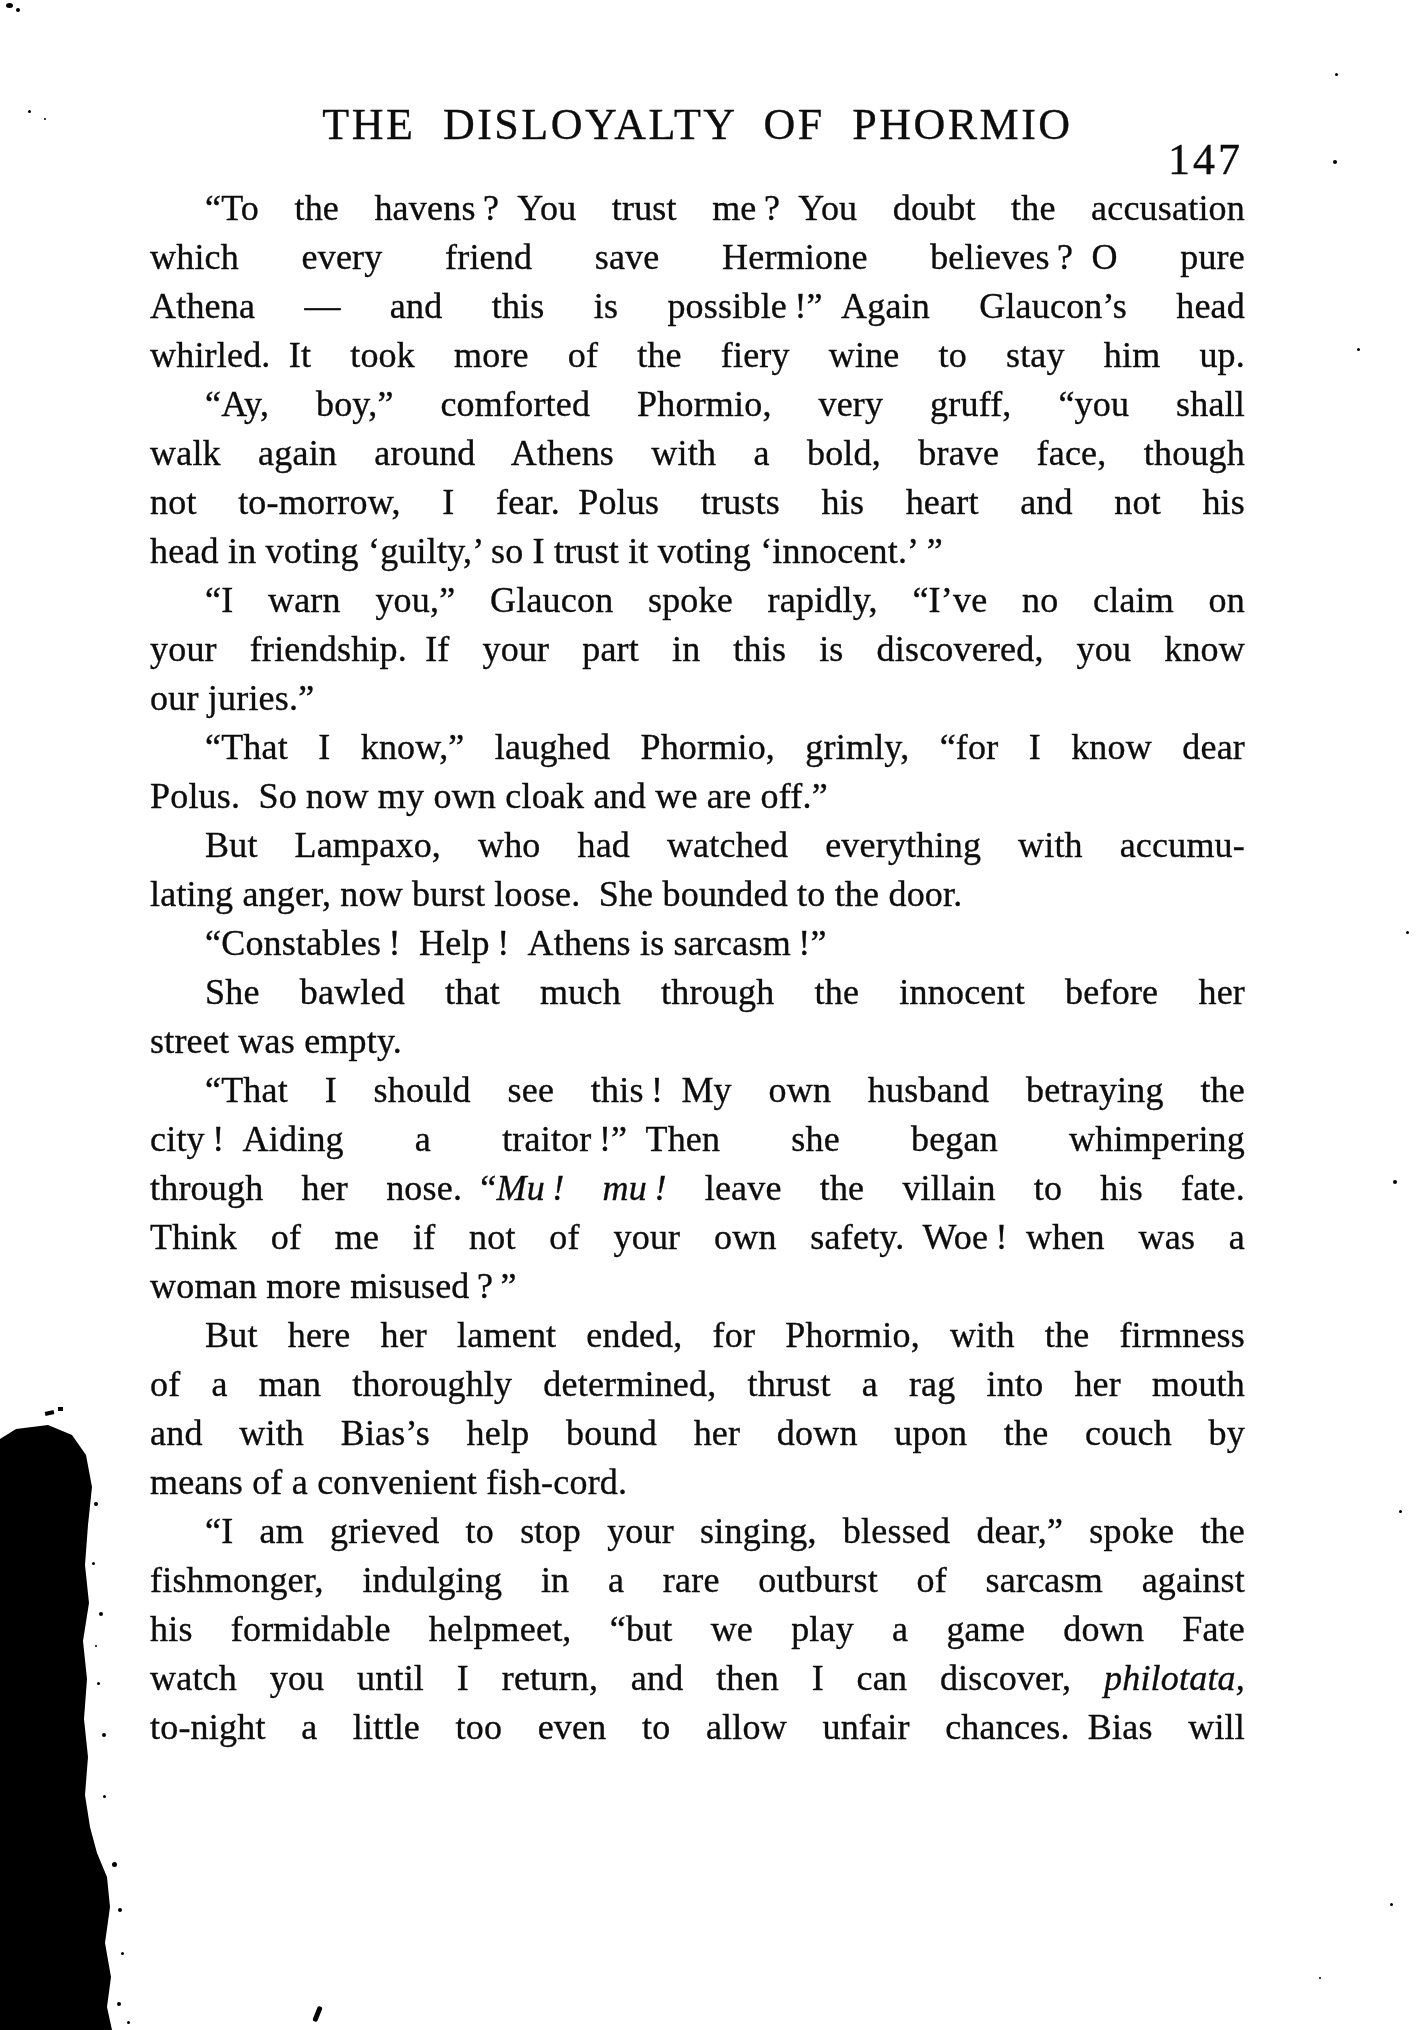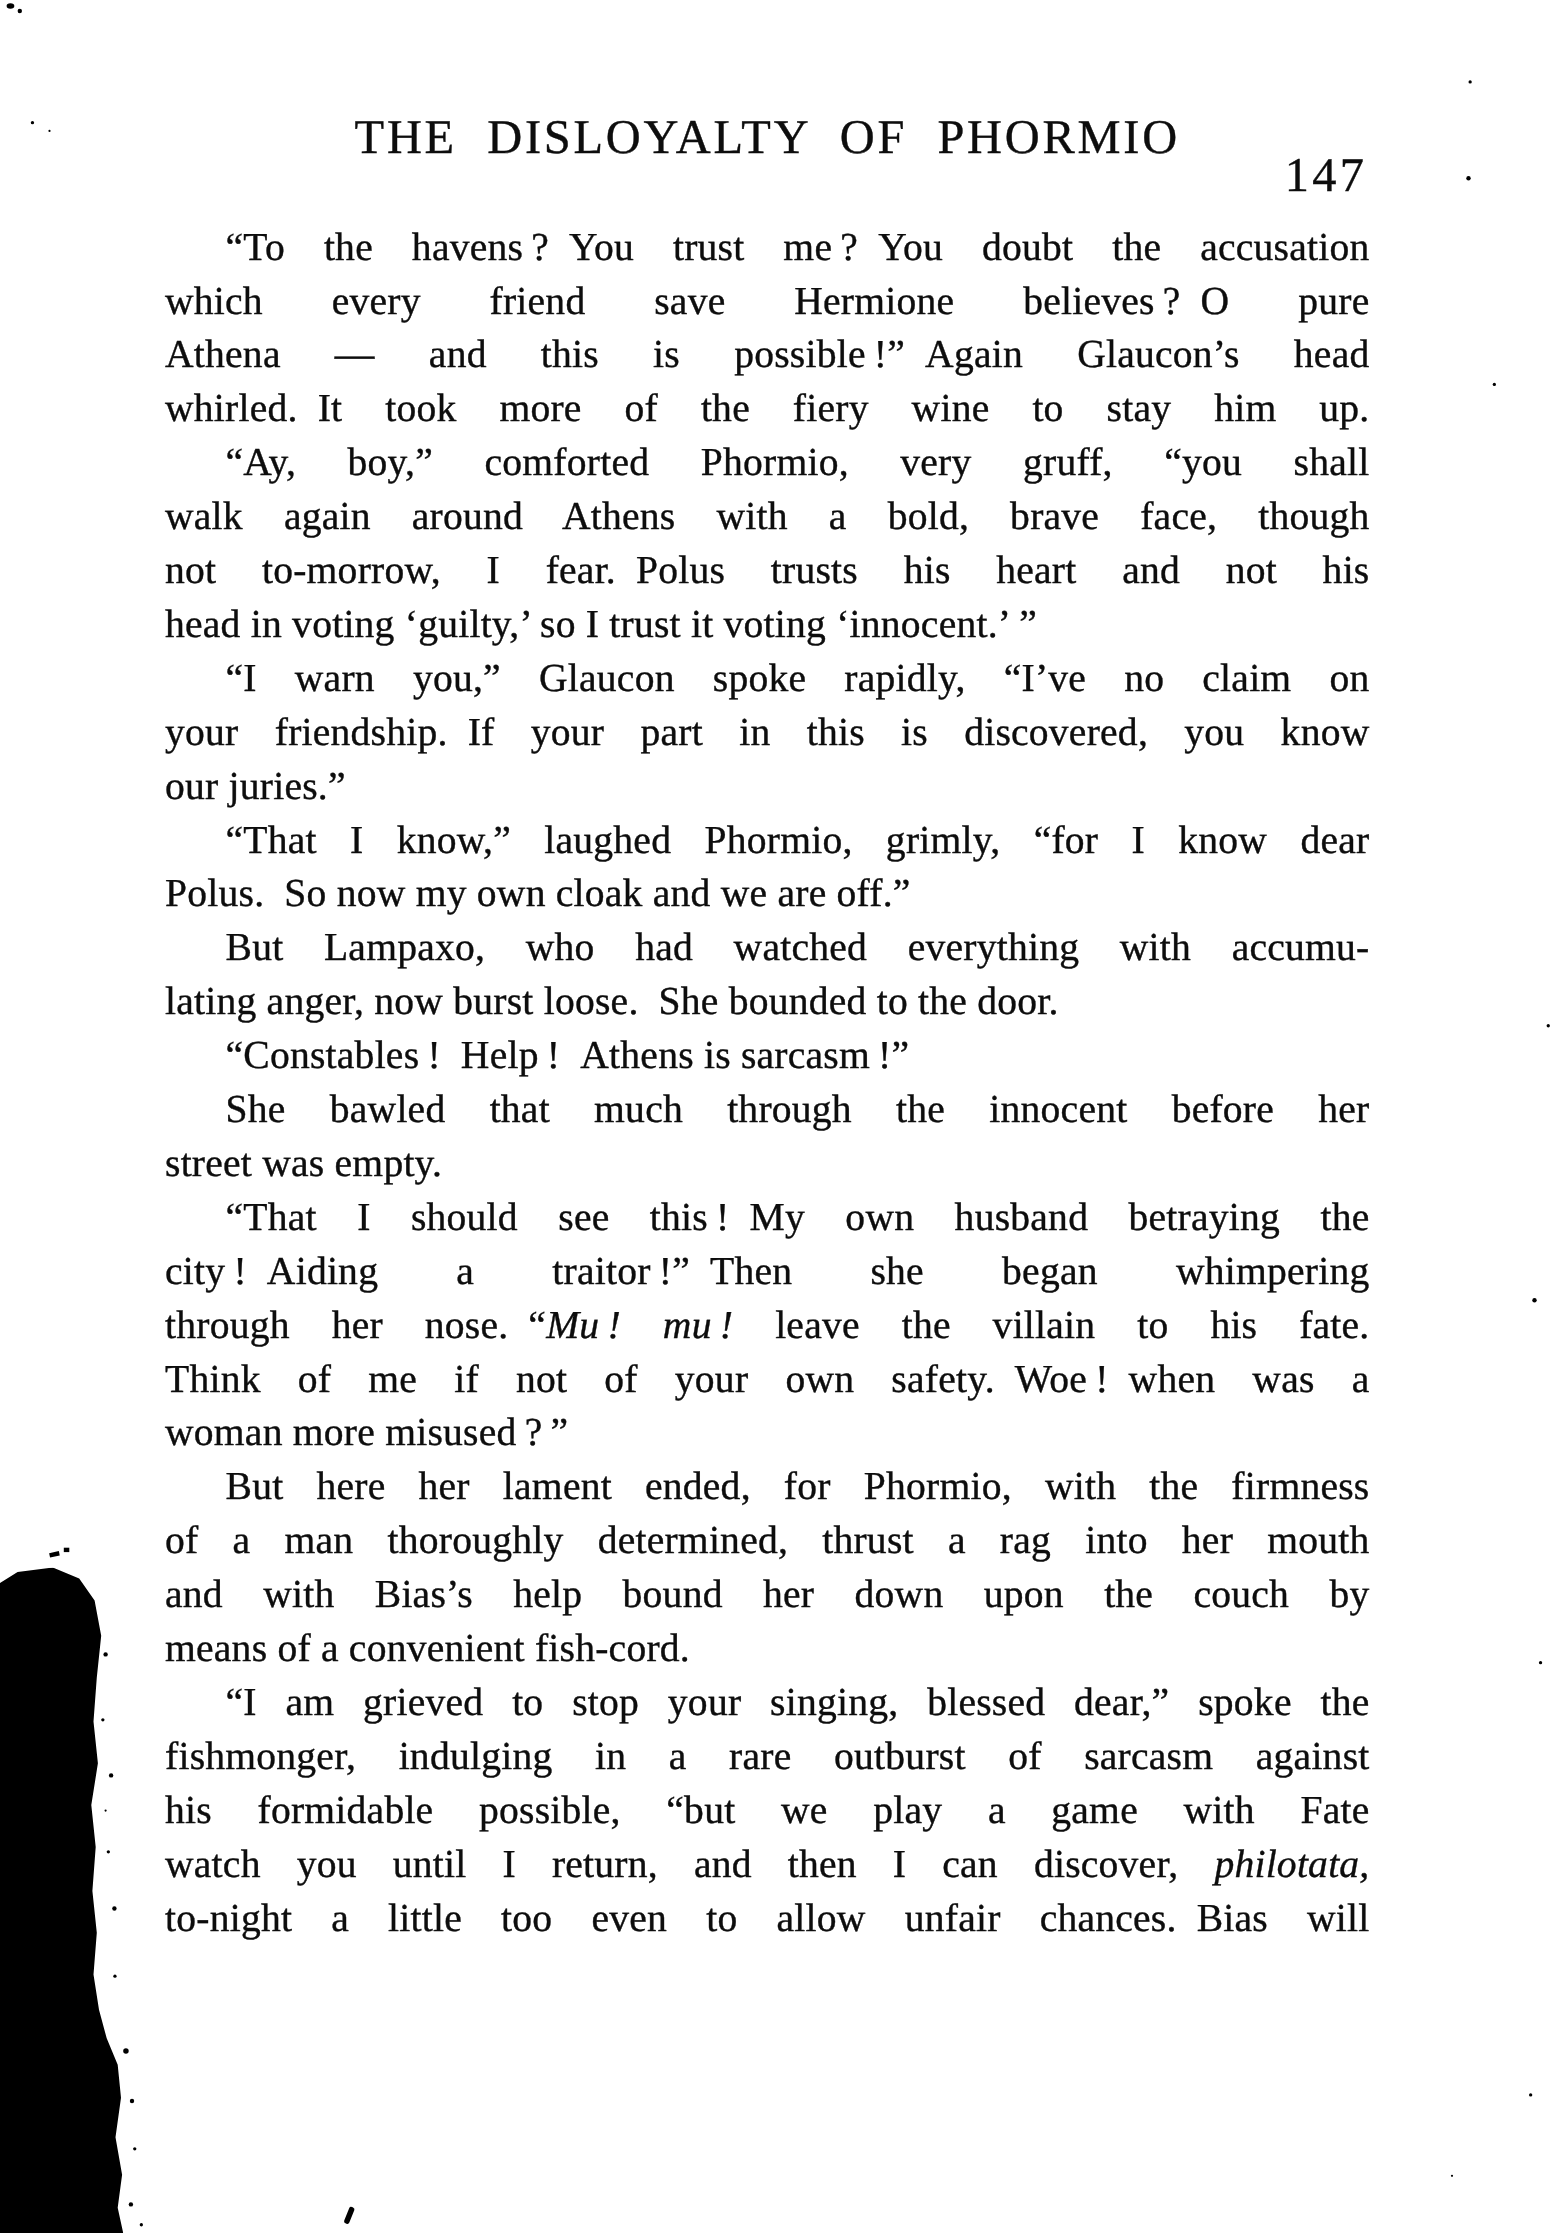--- a/index.html
+++ b/index.html
@@ -18,21 +18,21 @@
   }
   .rh-title{
     font-size:44px;line-height:46px;
     letter-spacing:2.5px;word-spacing:14px;
   }
   .rh-num{
     position:absolute;right:2px;top:0;
     font-size:44px;line-height:46px;letter-spacing:3px;margin-top:35px;
   }
   .text-block{
-    position:absolute;left:150px;top:200px;width:1095px;
+    position:absolute;left:150px;top:184px;width:1095px;
   }
   .line{
     height:49px;line-height:49px;font-size:36px;
     letter-spacing:0.2px;
   }
   .line.j{text-align:justify;text-align-last:justify;}
   .line.ind{text-indent:55px;}
   .it{font-style:italic;margin-top:12px;}
   
   .ink{position:absolute;background:#000;}
@@ -78,21 +78,21 @@
       <div class="line j"><span>city ! Aiding a traitor !” Then she began whimpering</span></div>
       <div class="line j"><span>through her nose. “</span><span class="it">Mu ! mu !</span><span> leave the villain to his fate.</span></div>
       <div class="line j"><span>Think of me if not of your own safety. Woe ! when was a</span></div>
       <div class="line"><span>woman more misused ? ”</span></div>
       <div class="line j ind"><span>But here her lament ended, for Phormio, with the firmness</span></div>
       <div class="line j"><span>of a man thoroughly determined, thrust a rag into her mouth</span></div>
       <div class="line j"><span>and with Bias’s help bound her down upon the couch by</span></div>
       <div class="line"><span>means of a convenient fish-cord.</span></div>
       <div class="line j ind"><span>“I am grieved to stop your singing, blessed dear,” spoke the</span></div>
       <div class="line j"><span>fishmonger, indulging in a rare outburst of sarcasm against</span></div>
-      <div class="line j"><span>his formidable possible, “but we play a game with Fate</span></div>
+      <div class="line j"><span>his formidable helpmeet, “but we play a game down Fate</span></div>
       <div class="line j"><span>watch you until I return, and then I can discover, </span><span class="it">philotata,</span></div>
       <div class="line j"><span>to-night a little too even to allow unfair chances. Bias will</span></div>
     </div>
 
   <div class="ink blob"></div>
   <div class="ink" style="left:45px;top:1411px;width:9px;height:4px;transform:rotate(-12deg);"></div>
   <div class="ink" style="left:58px;top:1407px;width:5px;height:4px;"></div>
   <div class="ink" style="left:315px;top:2006px;width:5px;height:16px;transform:rotate(22deg);border-radius:2px;"></div>
 
   <div class="ink speck" style="left:6px;top:3px;width:7px;height:5px;"></div>

